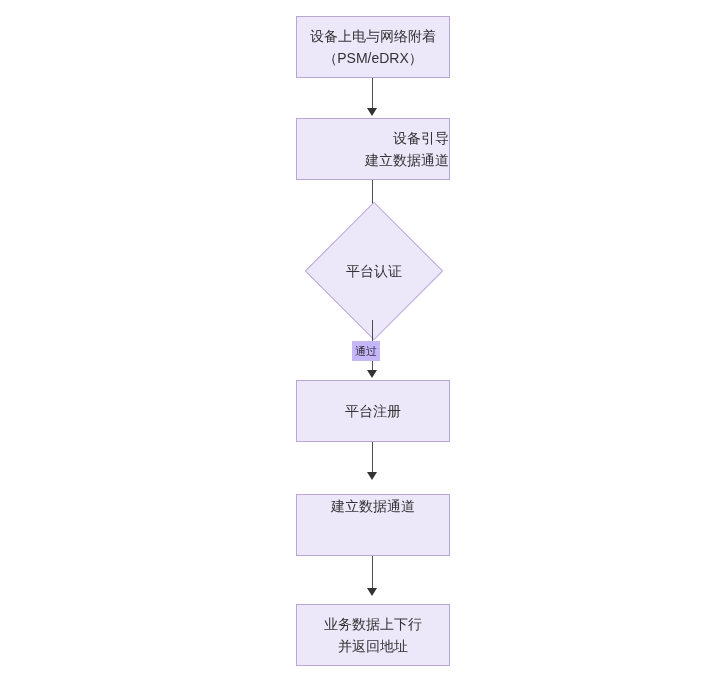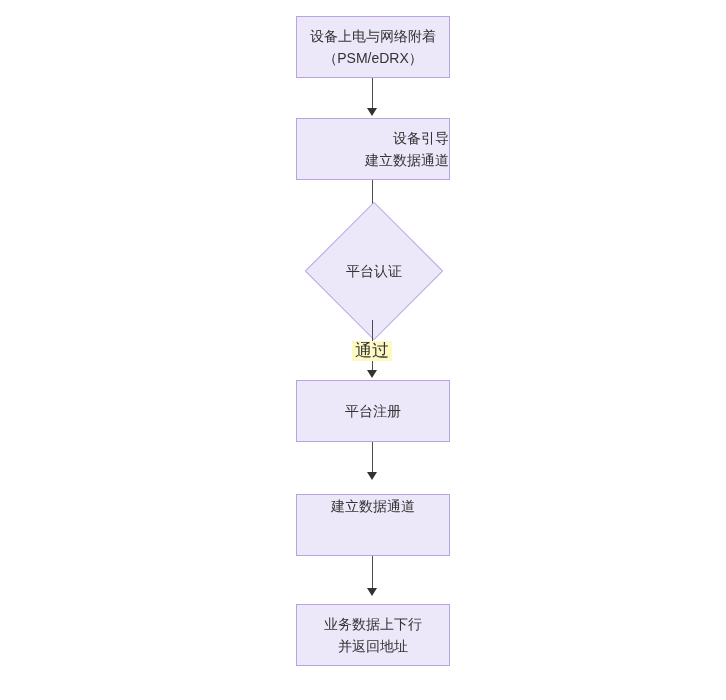--- a/index.html
+++ b/index.html
@@ -75,23 +75,23 @@
     width: 0;
     height: 0;
     border-left: 5px solid transparent;
     border-right: 5px solid transparent;
     border-top: 8px solid #333333;
   }
 
   
   .edge-label {
     position: absolute;
-    background: #fef9c3;
+    background: #c4b5fd;
     color: #333333;
-    font-size: 17px;
+    font-size: 11px;
     line-height: 18px;
     padding: 1px 3px;
     white-space: nowrap;
     text-align: center;
   }
 </style>
 </head>
 <body>
 
 <div id="flow-canvas">

